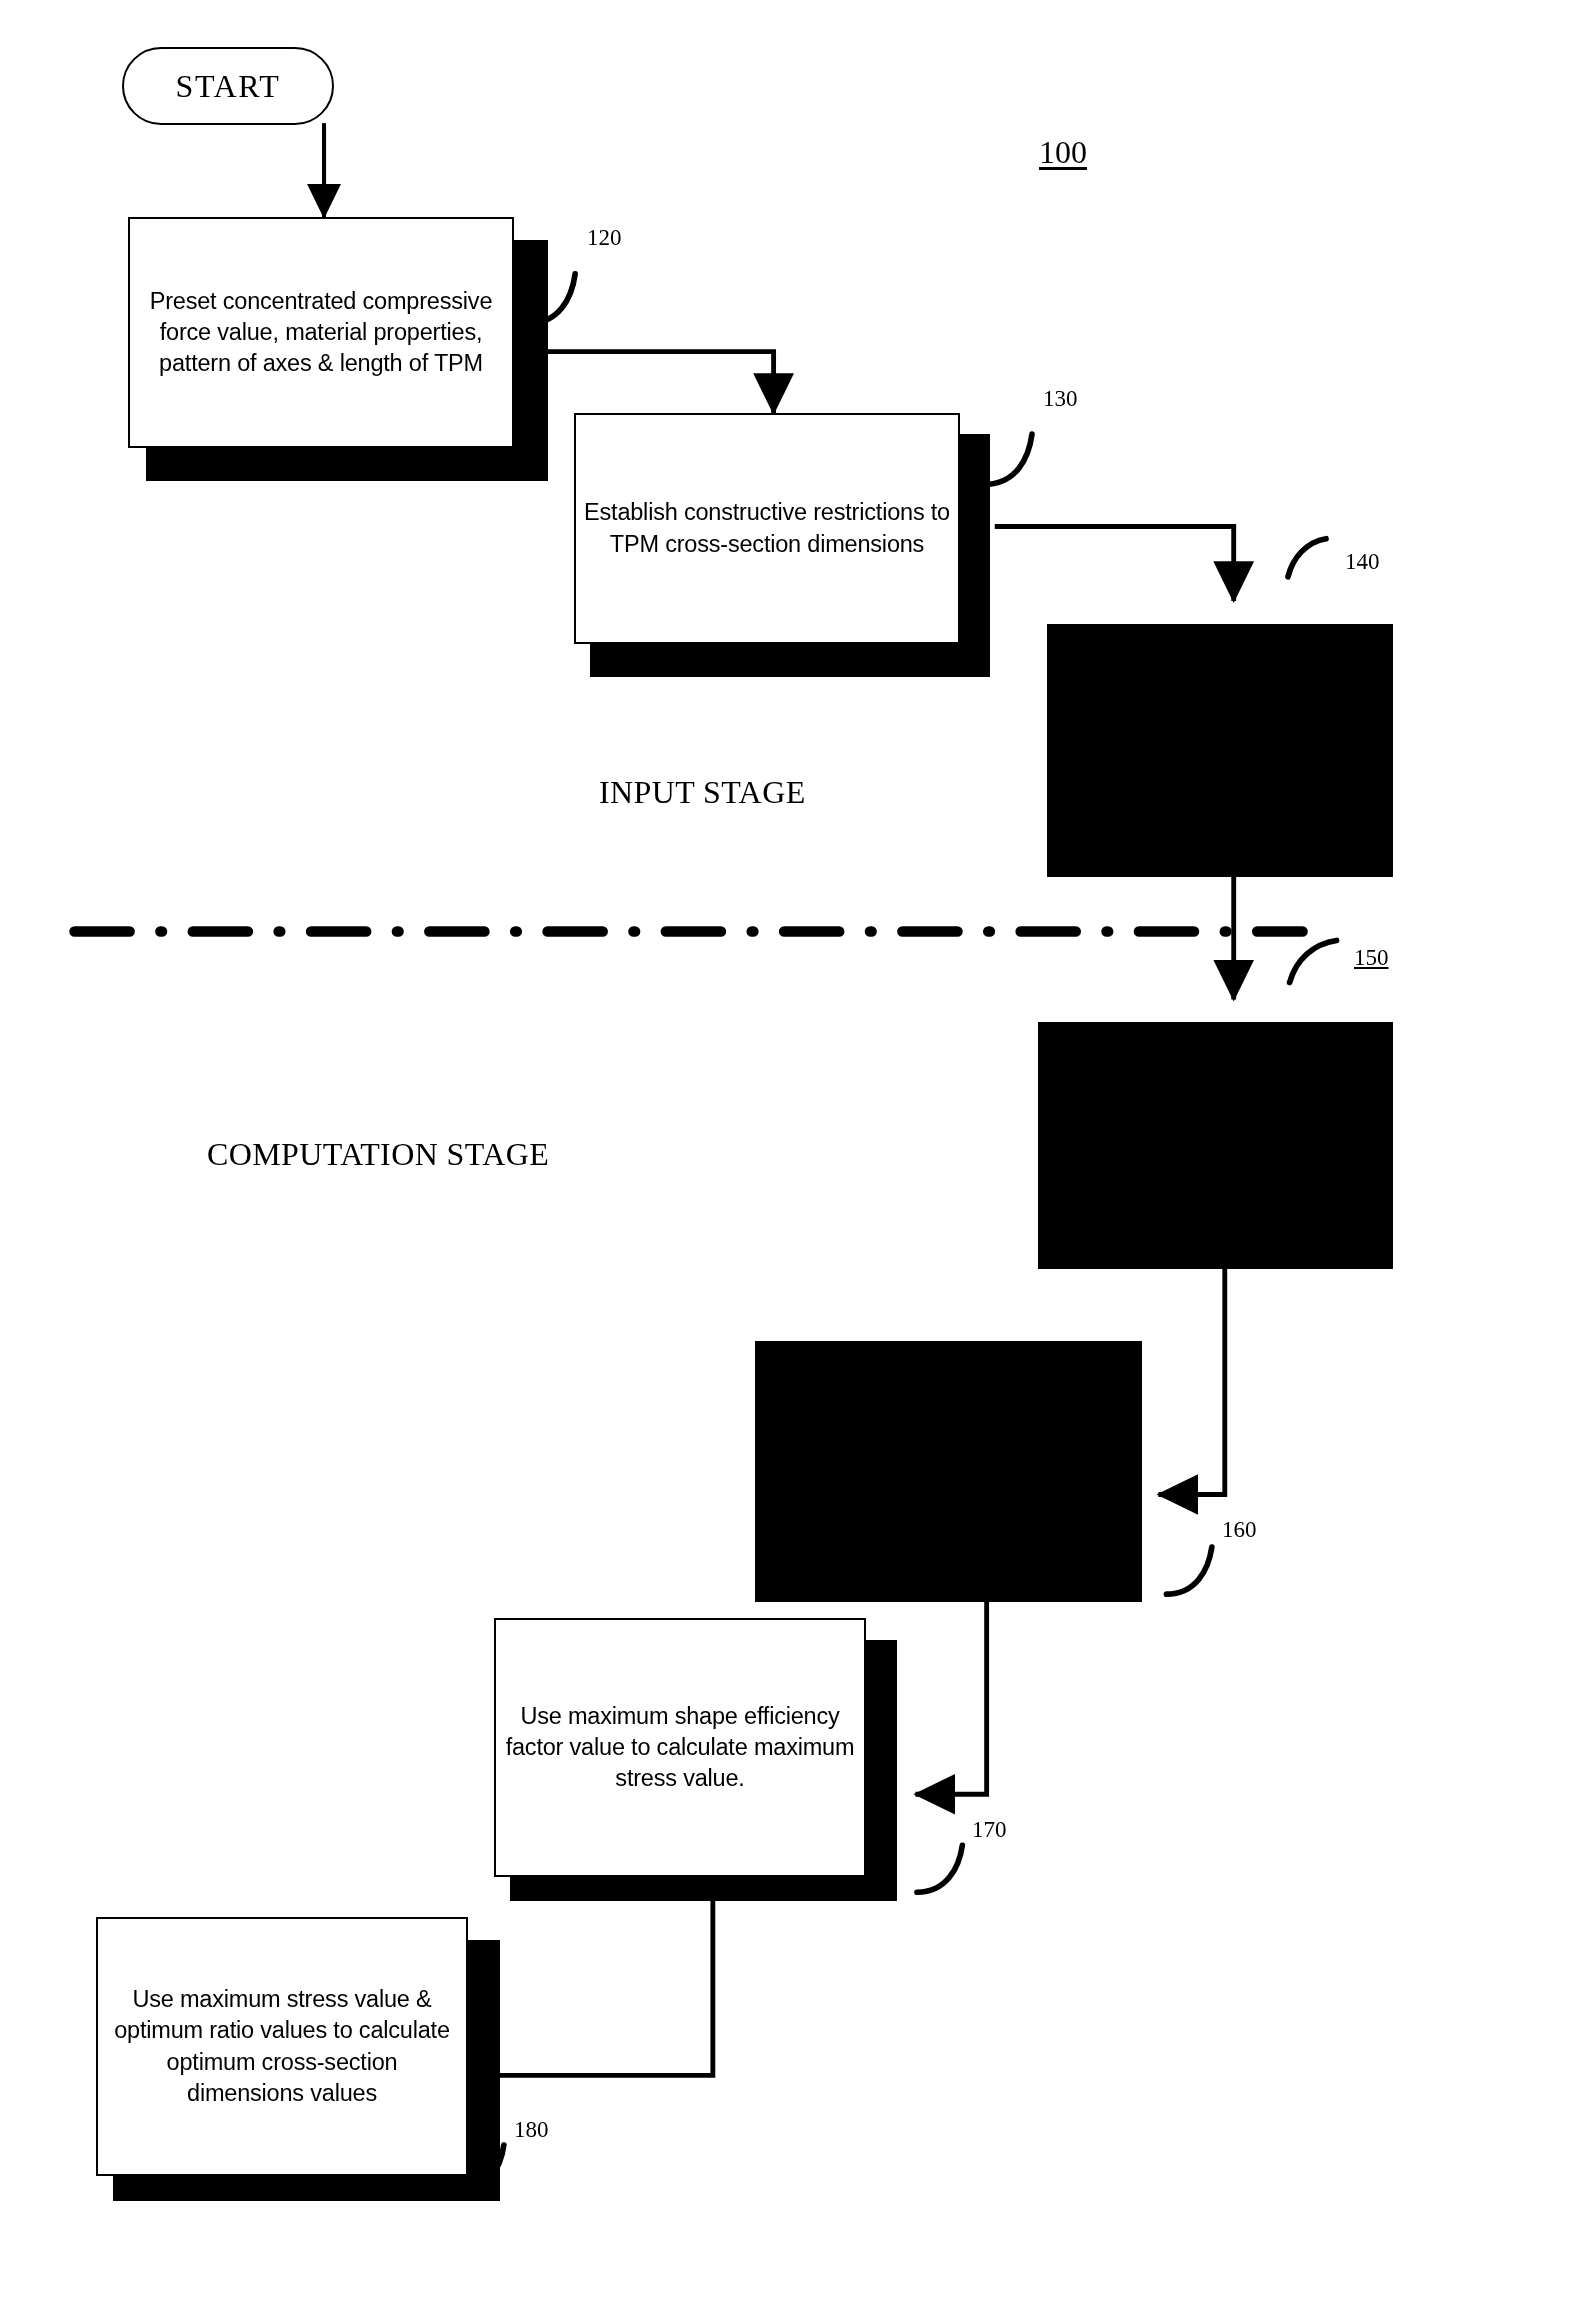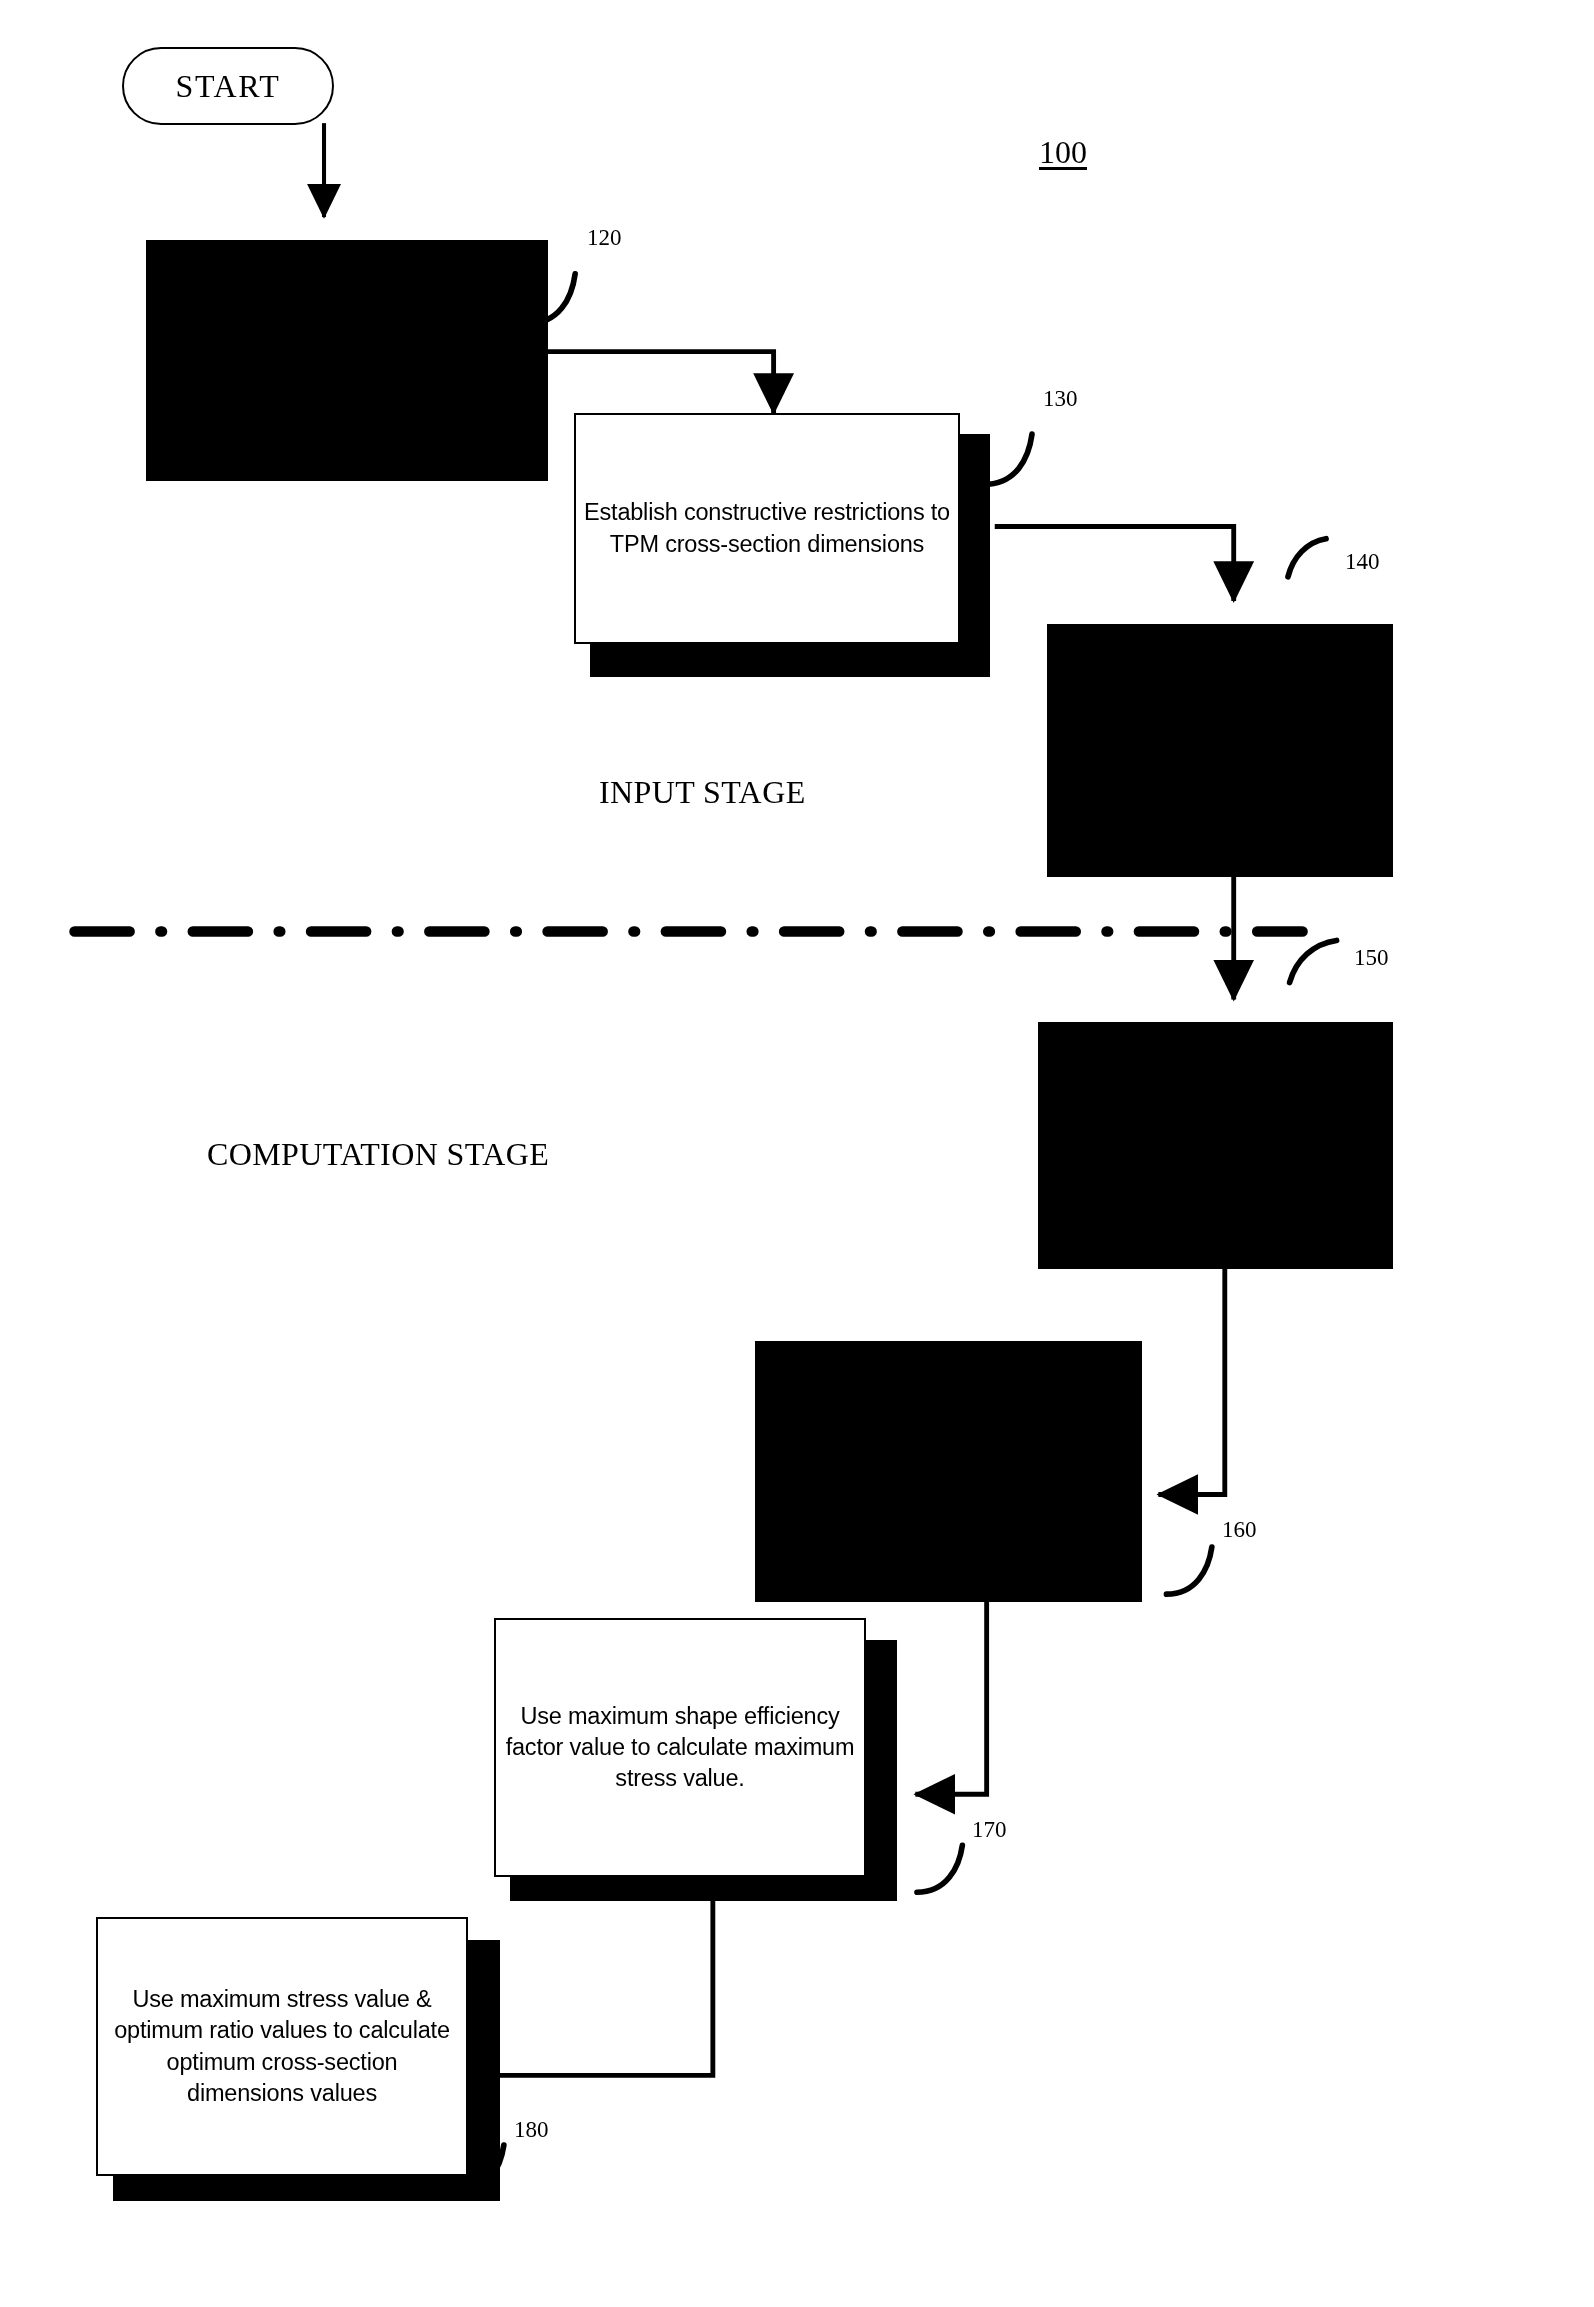--- a/index.html
+++ b/index.html
@@ -162,33 +162,36 @@
     <span class="term-text">START</span>
   </div>
 
   <div class="figlabel" style="left:1039px; top:134px;">100</div>
 
   <div class="stage-label" style="left:599px; top:774px;">INPUT STAGE</div>
 
   <div class="stage-label" style="left:207px; top:1136px;">COMPUTATION STAGE</div>
 
   <div class="shadow" style="left:146px; top:240px; width:402px; height:241px;"></div>
+  <div class="node" style="left:128px; top:217px; width:386px; height:231px;">
+    <div class="node-text">Preset concentrated compressive force value, material properties, pattern of axes &amp; length of TPM</div>
+  </div>
   <div class="refnum" style="left:587px; top:225px;">120</div>
 
   <div class="shadow" style="left:590px; top:434px; width:400px; height:243px;"></div>
   <div class="node" style="left:574px; top:413px; width:386px; height:231px;">
     <div class="node-text">Establish constructive restrictions to TPM cross-section dimensions</div>
   </div>
   <div class="refnum" style="left:1043px; top:386px;">130</div>
 
   <div class="shadow" style="left:1047px; top:624px; width:387px; height:253px;"></div>
   <div class="refnum" style="left:1345px; top:549px;">140</div>
 
   <div class="shadow" style="left:1038px; top:1022px; width:387px; height:247px;"></div>
-  <div class="refnum" style="left:1354px; top:945px;">150</div>
+  <div class="refnum" style="left:1354px; top:945px;text-decoration:underline;">150</div>
 
   <div class="shadow" style="left:755px; top:1341px; width:387px; height:261px;"></div>
   <div class="refnum" style="left:1222px; top:1517px;">160</div>
 
   <div class="shadow" style="left:510px; top:1640px; width:387px; height:261px;"></div>
   <div class="node" style="left:494px; top:1618px; width:372px; height:259px;">
     <div class="node-text">Use maximum shape efficiency factor value to calculate maximum stress value.</div>
   </div>
   <div class="refnum" style="left:972px; top:1817px;">170</div>
 

